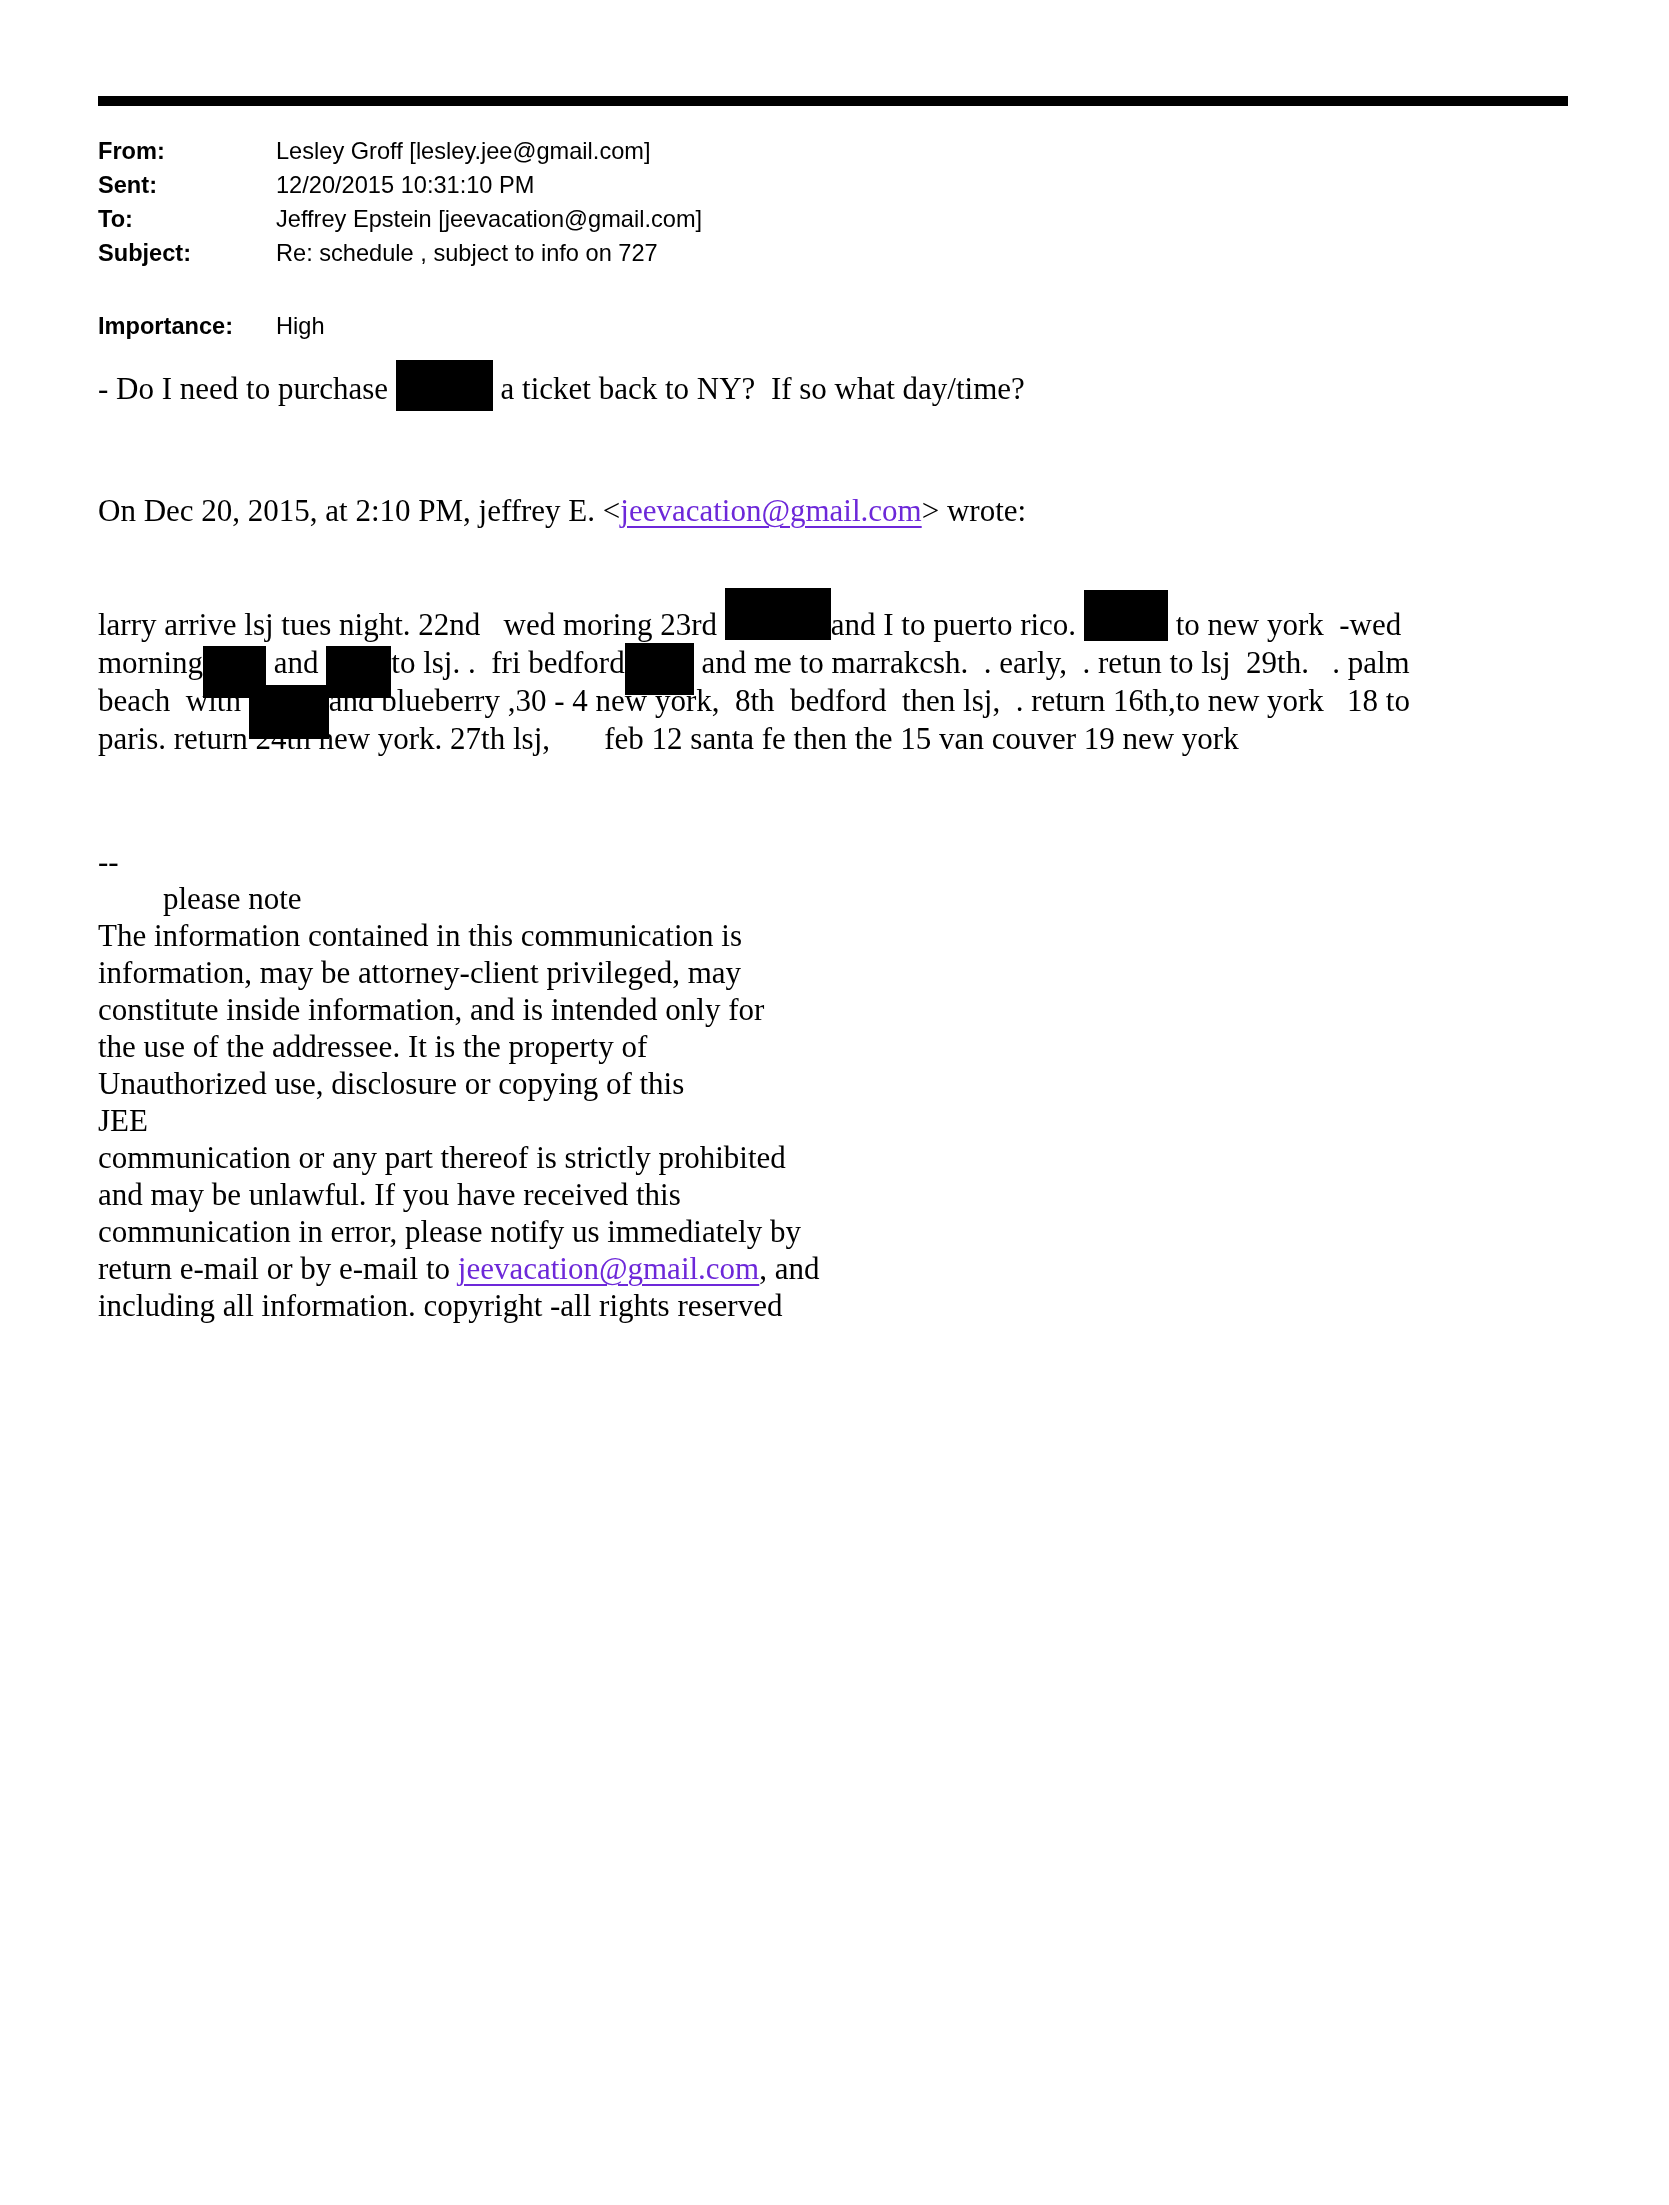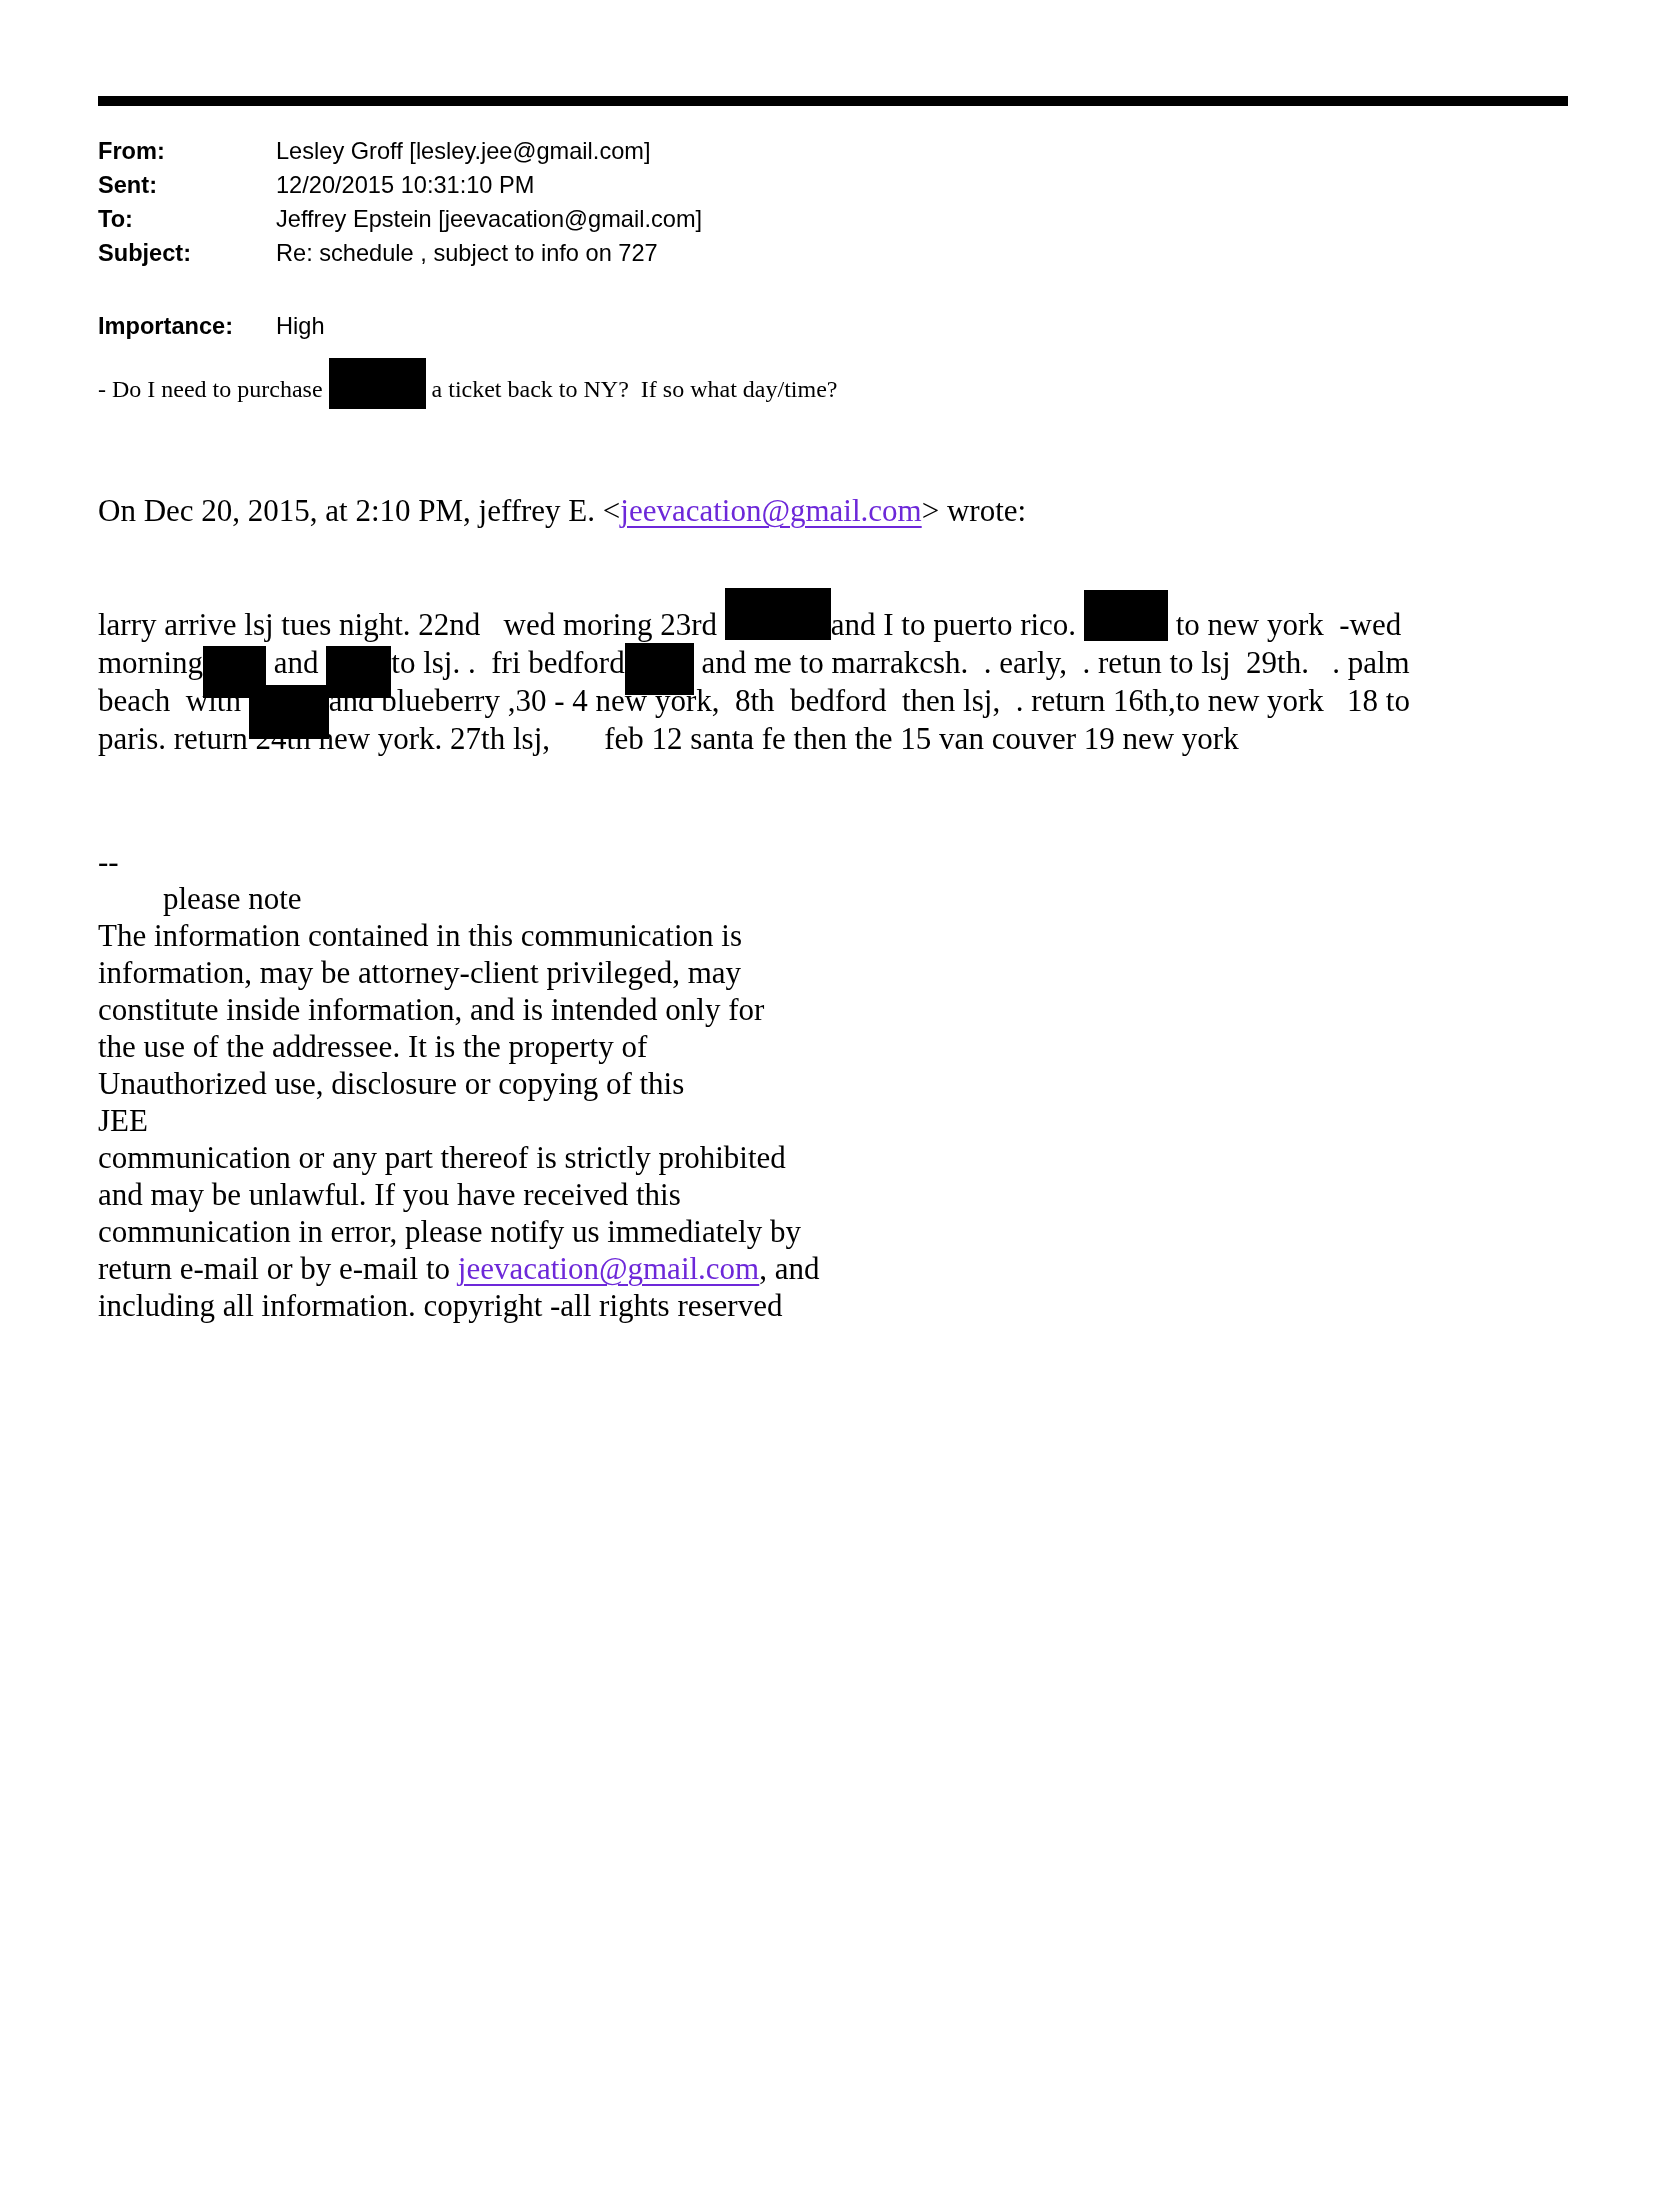--- a/index.html
+++ b/index.html
@@ -34,21 +34,21 @@
     font-size: 23.6px;
     line-height: 34px;
   }
   .header .label { font-weight: bold; }
   .hspacer { grid-column: 1 / -1; height: 39px; }
 
   .question {
     position: absolute;
     left: 98px;
     top: 370px;
-    font-size: 24px;
+    font-size: 31px;
     line-height: 38px;
     white-space: pre;
   }
   .quote {
     position: absolute;
     left: 98px;
     top: 492px;
     font-size: 31px;
     line-height: 38px;
     white-space: pre;

